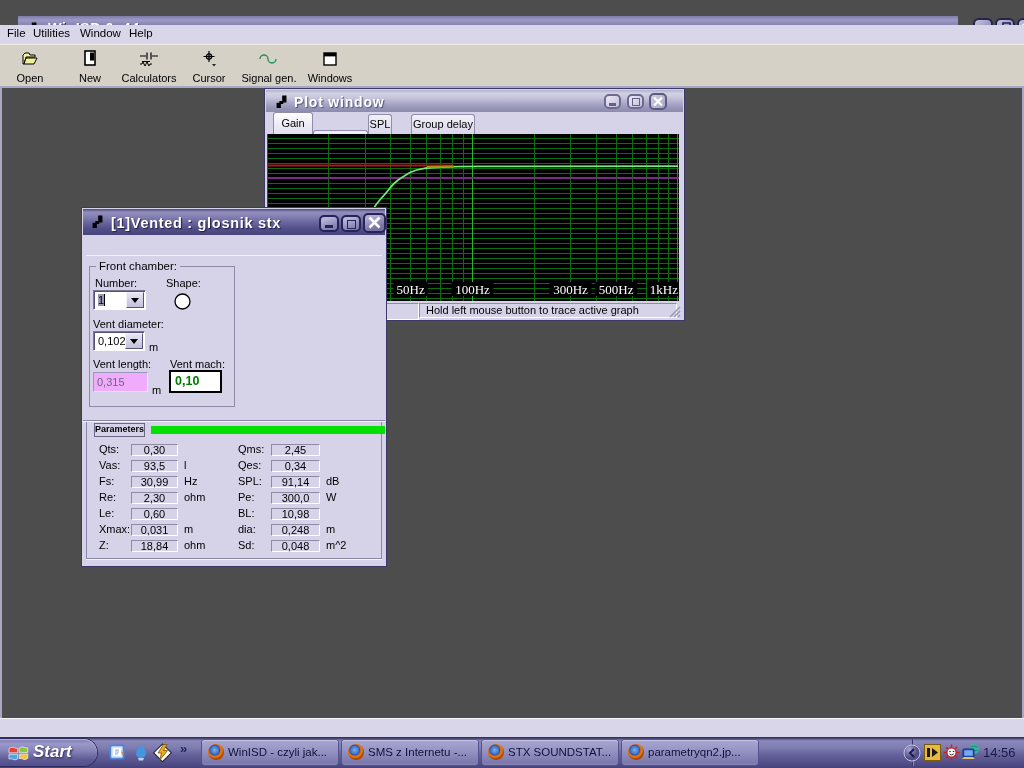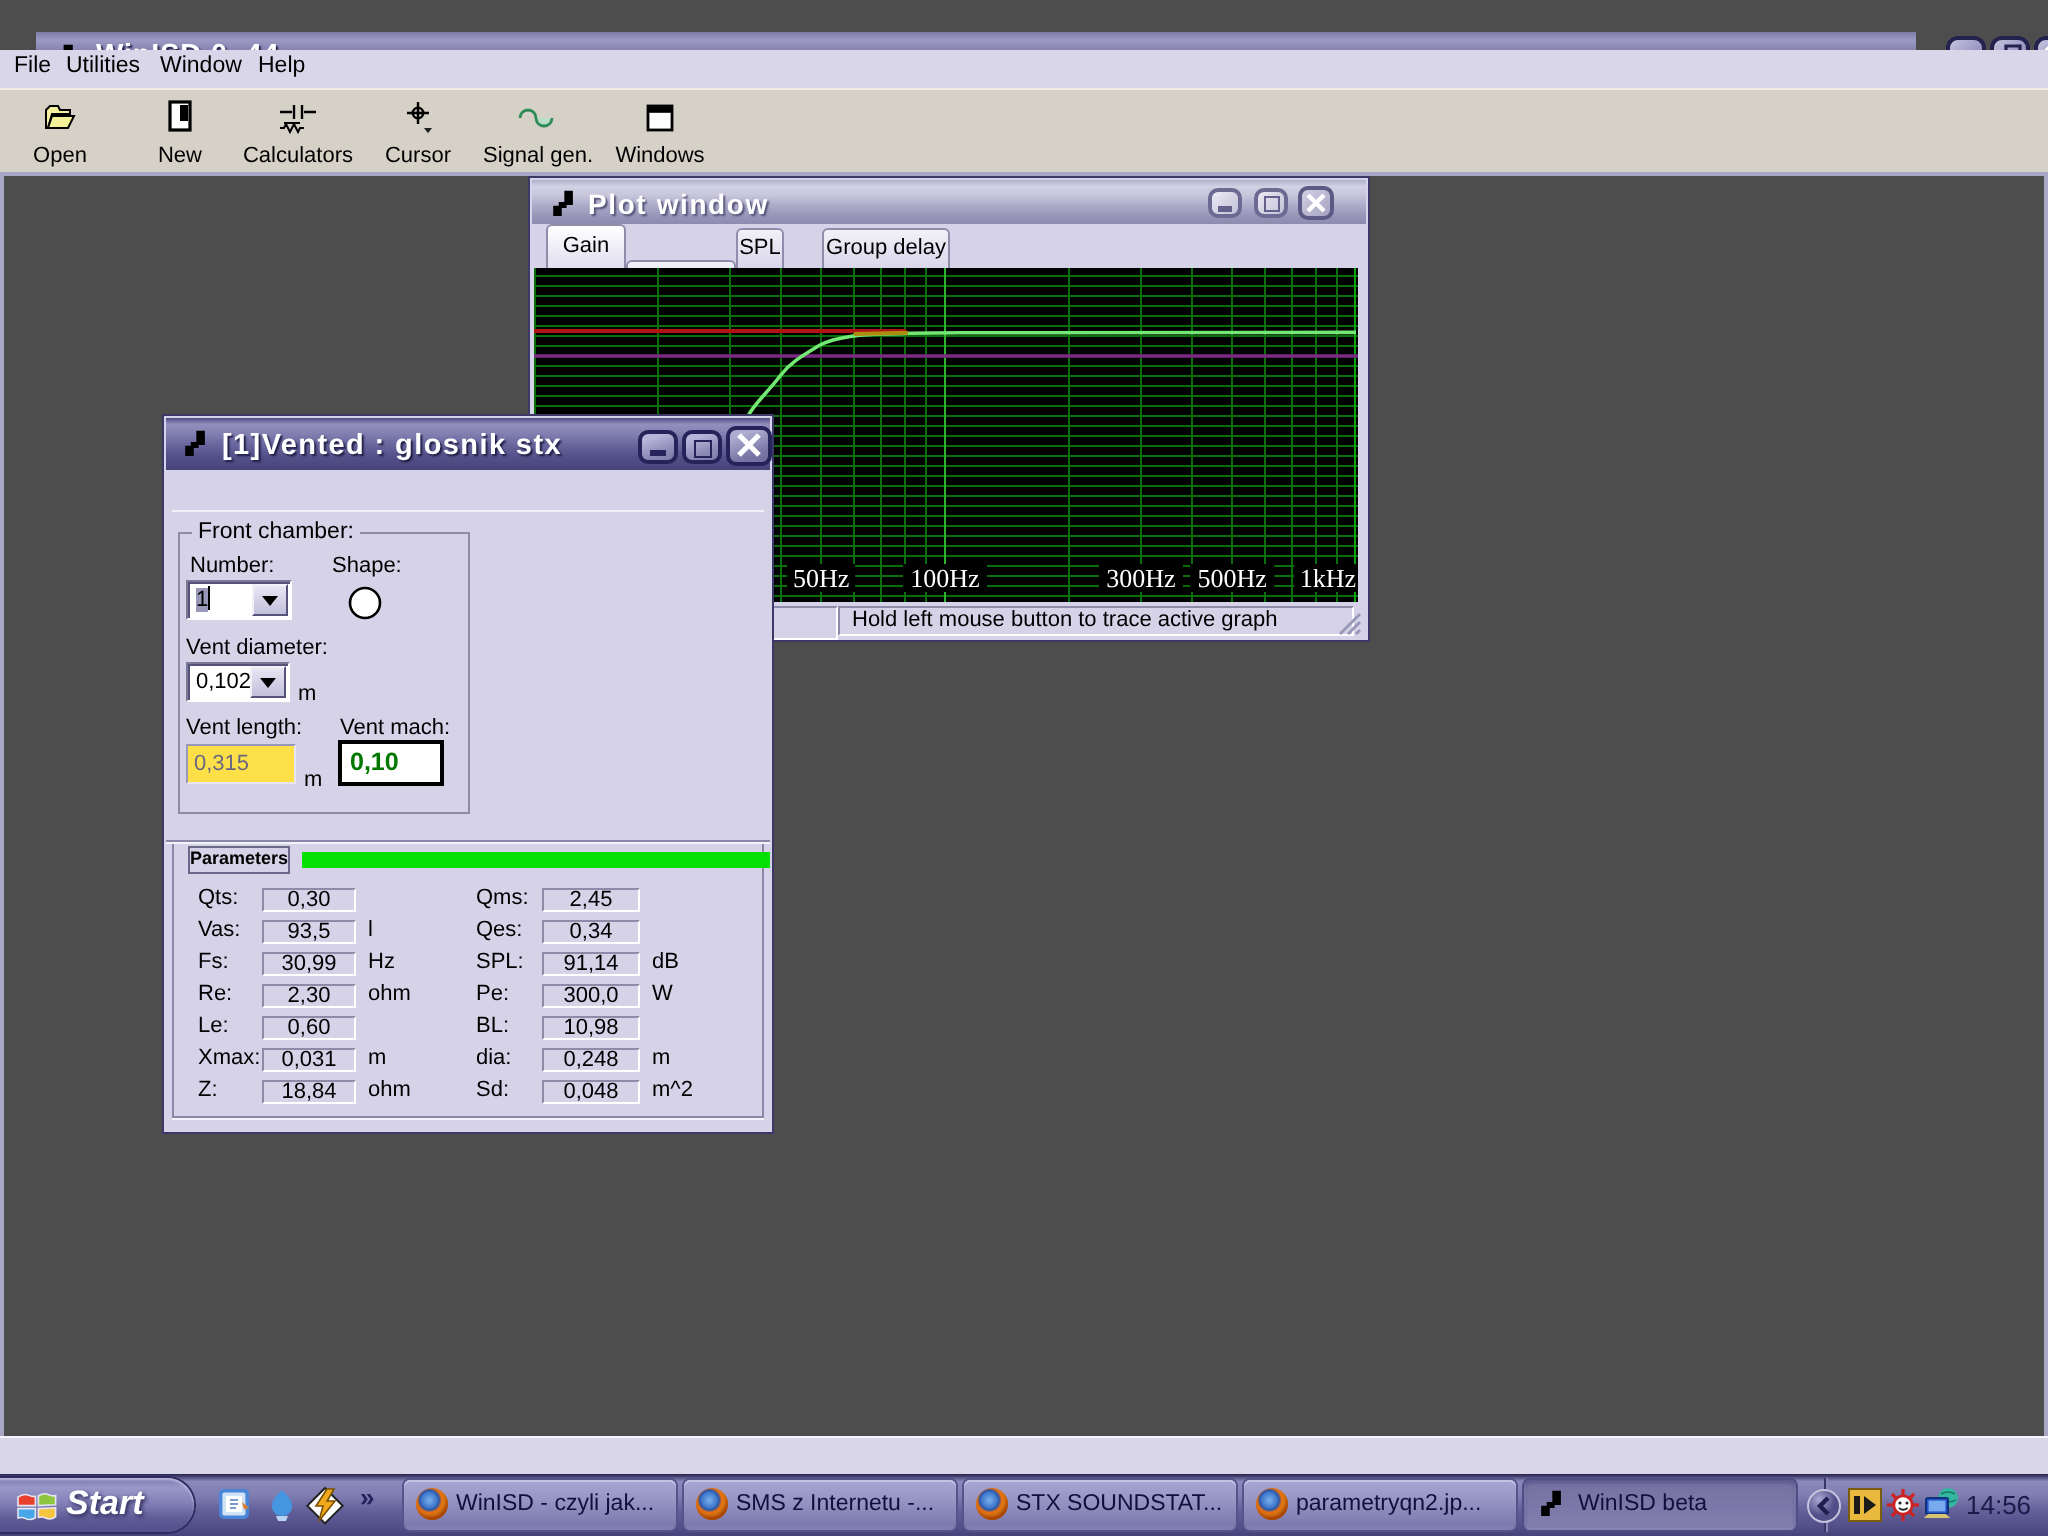--- a/index.html
+++ b/index.html
@@ -276,21 +276,21 @@
         <div class="combo" style="left:11px;top:123px;width:52px;height:20px">
           <div class="cfield">0,102</div>
           <div class="cbtn">
               <svg width="8" height="5">
                 <path d="M0 0 h8 l-4 5 z" fill="#000"></path>
               </svg>
             </div>
         </div>
         <div class="abs plabel" style="left:67px;top:133px">m</div>
         <div class="abs plabel" style="left:11px;top:150px">Vent length:</div>
-        <div class="abs" style="left:11px;top:164px;width:55px;height:20px;box-sizing:border-box;background:#fde047;border:1px solid;border-color:#9a98b8 #e8e6f2 #e8e6f2 #9a98b8;font-size:11px;color:#6a6880;line-height:18px;padding-left:3px">0,315</div>
+        <div class="abs" style="left:11px;top:164px;width:55px;height:20px;box-sizing:border-box;background:#f0abfc;border:1px solid;border-color:#9a98b8 #e8e6f2 #e8e6f2 #9a98b8;font-size:11px;color:#6a6880;line-height:18px;padding-left:3px">0,315</div>
         <div class="abs plabel" style="left:70px;top:176px">m</div>
         <div class="abs plabel" style="left:88px;top:150px">Vent mach:</div>
         <div class="abs" style="left:87px;top:162px;width:53px;height:23px;box-sizing:border-box;background:#fff;border:2px solid #000;font-size:12.5px;font-weight:bold;color:#007800;line-height:19px;padding-left:4px">0,10</div>
       </div>
       <div class="abs" style="left:1px;top:212px;width:302px;height:1px;background:#8a88a8"></div>
       <div class="abs" style="left:1px;top:213px;width:302px;height:1px;background:#f4f3fa"></div>
       <div class="abs" id="vent-params" style="left:4px;top:214px;width:296px;height:137px;border:1px solid #8a88a8;border-top:none;box-sizing:border-box;box-shadow:0 1px 0 #f4f3fa">
         <div class="abs" style="left:7px;top:1px;width:49px;height:12px;border:1px solid #6a6888;font-size:9px;font-weight:bold;text-align:center;line-height:11px;color:#000">Parameters</div>
         <div class="abs" style="left:64px;top:4px;width:234px;height:8px;background:#04df04"></div>
         <div class="abs plabel" style="left:12px;top:21px">Qts:</div>
@@ -374,23 +374,20 @@
         <span class="tktxt">SMS z Internetu -...</span>
       </div>
     <div class="tkbtn" style="left:482px">
         <span class="ffx"></span>
         <span class="tktxt">STX SOUNDSTAT...</span>
       </div>
     <div class="tkbtn" style="left:622px">
         <span class="ffx"></span>
         <span class="tktxt">parametryqn2.jp...</span>
       </div>
-    <div class="tkbtn pressed" style="left:762px"><svg width="13" height="14" viewBox="0 0 14 15" style="margin:5px 0 0 6px">
-          <path d="M8.8 0.4 L13.4 0.4 L13.4 8 L10 8 L10 9.6 L7.4 9.6 L7.4 14 L2.8 14 L2.8 8.4 L5.8 8.4 L5.8 6.4 L8.8 6.4 Z" fill="#000"></path>
-        </svg><span class="tktxt" style="left:27px">WinISD beta</span></div>
 
     <div class="abs" style="left:912px;top:2px;width:1px;height:27px;background:#3a3768"></div>
     <div class="abs" style="left:913px;top:2px;width:1px;height:27px;background:#8a88b8"></div>
     <svg class="abs" style="left:903px;top:7px" width="18" height="18">
         <circle cx="9" cy="9" r="8" fill="url(#gr1)" stroke="#c5c3de" stroke-width="1"></circle>
         <defs>
           <radialGradient id="gr1" cx="0.35" cy="0.3">
             <stop offset="0" stop-color="#aaa8d2"></stop>
             <stop offset="1" stop-color="#514e88"></stop>
           </radialGradient>

